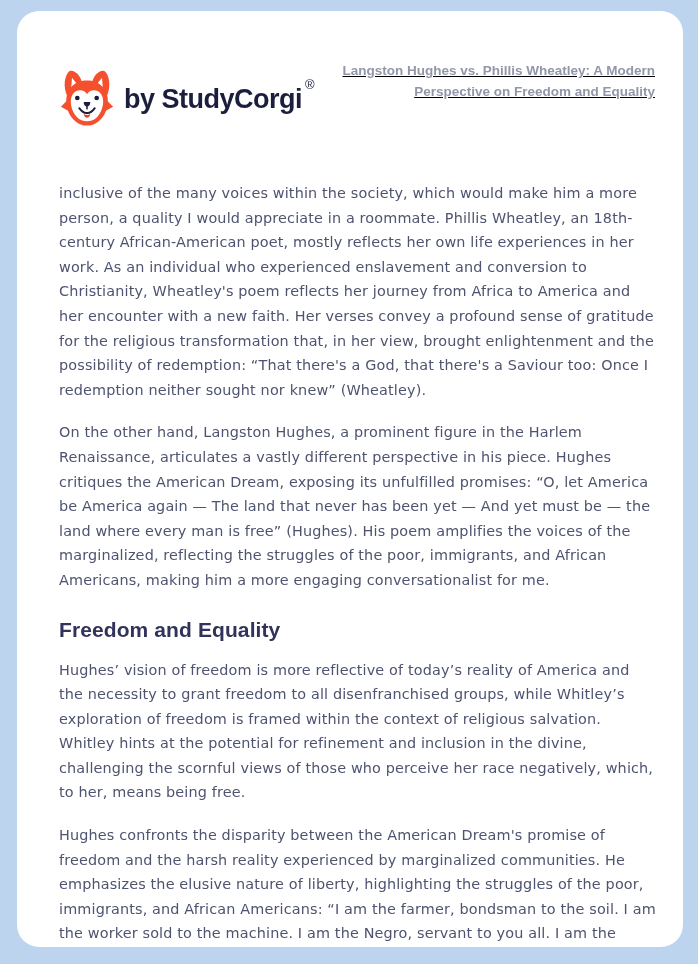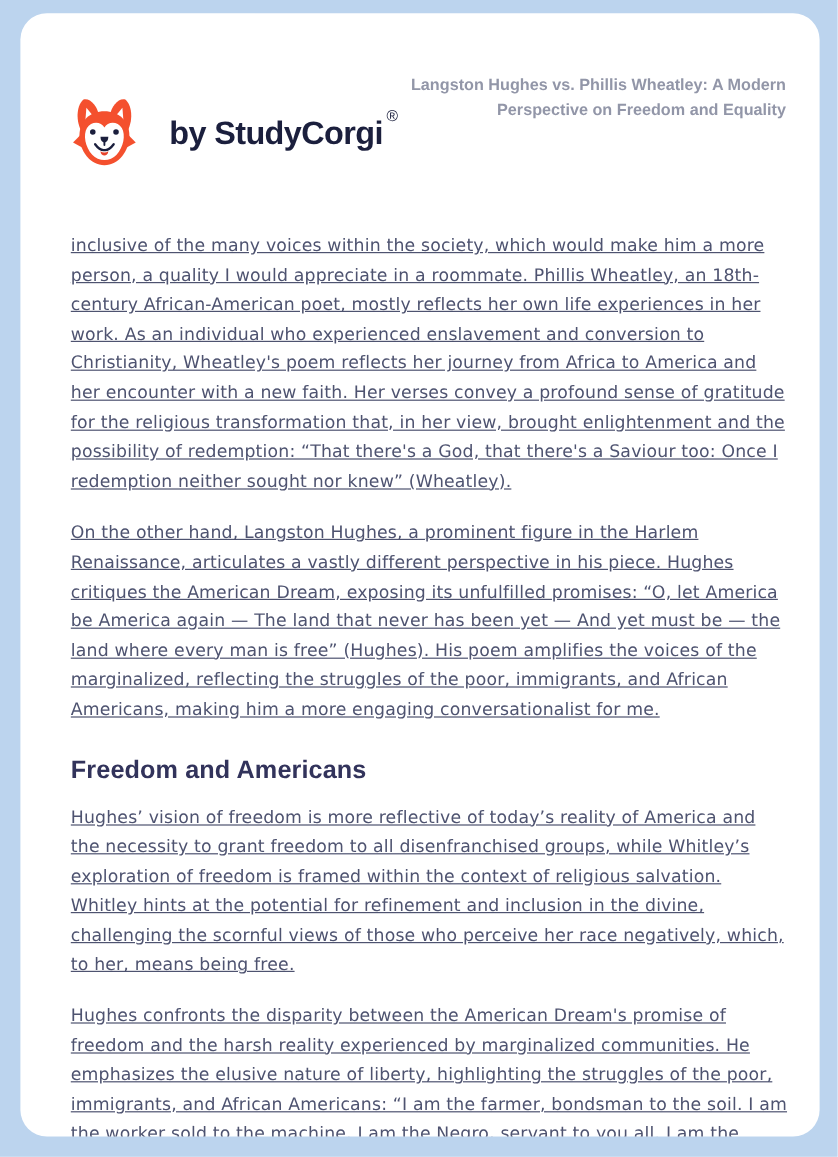--- a/index.html
+++ b/index.html
@@ -21,22 +21,22 @@
   }
   .header {
     display: flex;
     justify-content: space-between;
     align-items: flex-start;
     padding: 50px 28px 0 42px;
   }
   .logo-group {
     display: flex;
     align-items: center;
-    gap: 26px;
-    margin-top: 20px;
+    gap: 9px;
+    margin-top: 8px;
   }
   .corgi { width: 56px; height: 60px; flex: 0 0 auto; }
   .brand-text {
     font-family: "Liberation Sans", sans-serif;
     font-weight: bold;
     font-size: 27px;
     letter-spacing: -0.5px;
     color: #1B1F3D;
     white-space: nowrap;
   }
@@ -47,20 +47,21 @@
     color: #1B1F3D;
     vertical-align: top;
     position: relative;
     top: -7px;
     margin-left: 3px;
   }
   .doc-meta {
     width: 346px;
     text-align: right;
     padding-top: 0px;
+    text-decoration: underline;
   }
   .doc-title {
     font-family: "Liberation Sans", sans-serif;
     font-weight: bold;
     font-size: 13.5px;
     line-height: 1.55;
     color: #9296A8;
     margin: 0 0 5px 0;
   }
   .doc-url {
@@ -75,21 +76,20 @@
   .article {
     padding: 52px 26px 0 42px;
   }
   .article p {
     font-size: 14.4px;
     line-height: 24.6px;
     letter-spacing: 0.15px;
     color: #4E5370;
     margin: 0 0 18px 0;
     text-align: left;
-    text-decoration: underline;
   }
   .article h2 {
     font-family: "Liberation Sans", sans-serif;
     font-weight: bold;
     font-size: 21px;
     letter-spacing: 0.1px;
     color: #32335B;
     margin: 25px 0 16px 0;
   }
 </style>
@@ -131,19 +131,19 @@
       </div>
 
       <div class="doc-meta">
         <p class="doc-title">Langston Hughes vs. Phillis Wheatley: A Modern Perspective on Freedom and Equality</p>
       </div>
     </div>
 
     <div class="article">
       <p>inclusive of the many voices within the society, which would make him a more person, a quality I would appreciate in a roommate. Phillis Wheatley, an 18th-century African-American poet, mostly reflects her own life experiences in her work. As an individual who experienced enslavement and conversion to Christianity, Wheatley's poem reflects her journey from Africa to America and her encounter with a new faith. Her verses convey a profound sense of gratitude for the religious transformation that, in her view, brought enlightenment and the possibility of redemption: “That there's a God, that there's a Saviour too: Once I redemption neither sought nor knew” (Wheatley).</p>
       <p>On the other hand, Langston Hughes, a prominent figure in the Harlem Renaissance, articulates a vastly different perspective in his piece. Hughes critiques the American Dream, exposing its unfulfilled promises: “O, let America be America again — The land that never has been yet — And yet must be — the land where every man is free” (Hughes). His poem amplifies the voices of the marginalized, reflecting the struggles of the poor, immigrants, and African Americans, making him a more engaging conversationalist for me.</p>
-      <h2>Freedom and Americans</h2>
+      <h2>Freedom and Equality</h2>
       <p>Hughes’ vision of freedom is more reflective of today’s reality of America and the necessity to grant freedom to all disenfranchised groups, while Whitley’s exploration of freedom is framed within the context of religious salvation. Whitley hints at the potential for refinement and inclusion in the divine, challenging the scornful views of those who perceive her race negatively, which, to her, means being free.</p>
       <p>Hughes confronts the disparity between the American Dream's promise of freedom and the harsh reality experienced by marginalized communities. He emphasizes the elusive nature of liberty, highlighting the struggles of the poor, immigrants, and African Americans: “I am the farmer, bondsman to the soil. I am the worker sold to the machine. I am the Negro, servant to you all. I am the people, humble, hungry, mean” (Hughes). His verses expose the inherent inequalities within the American</p>
     </div>
 
   </div>
 </div>
 
 </body></html>

